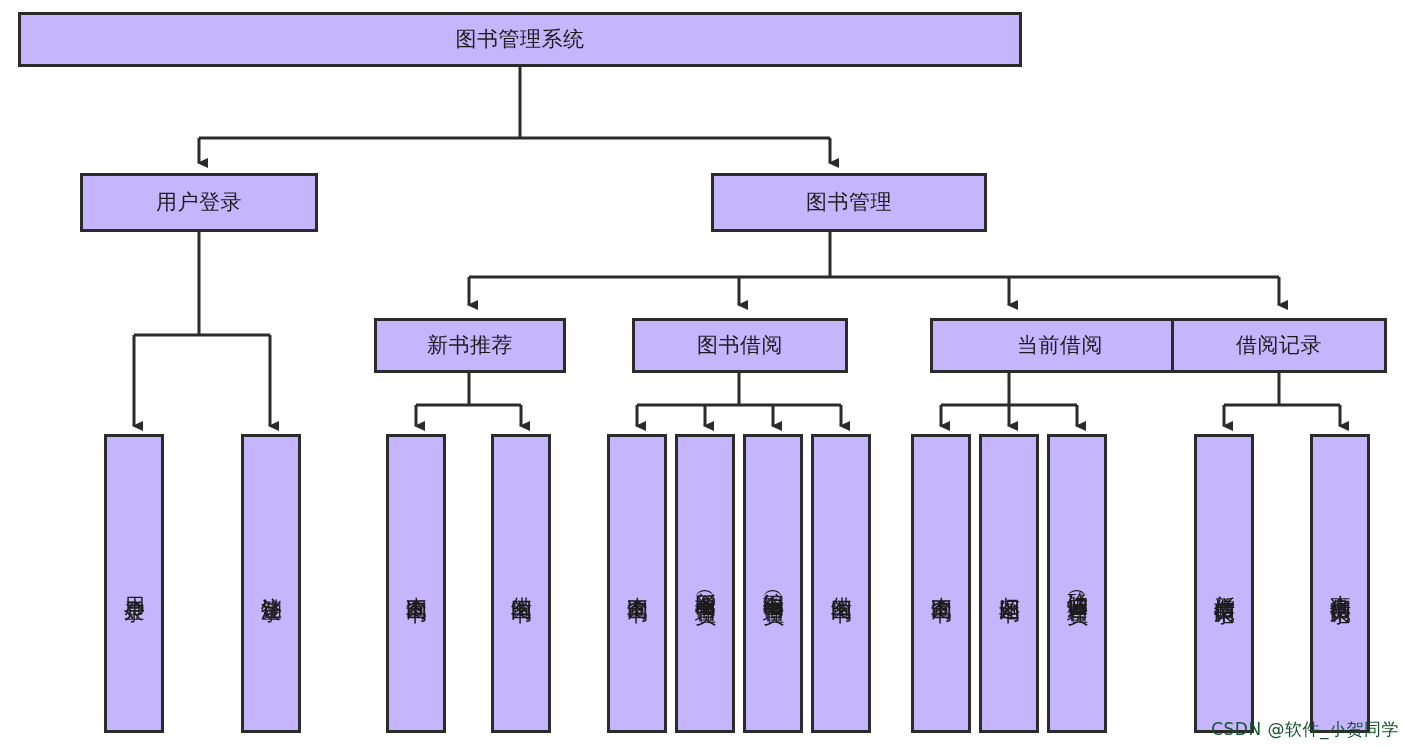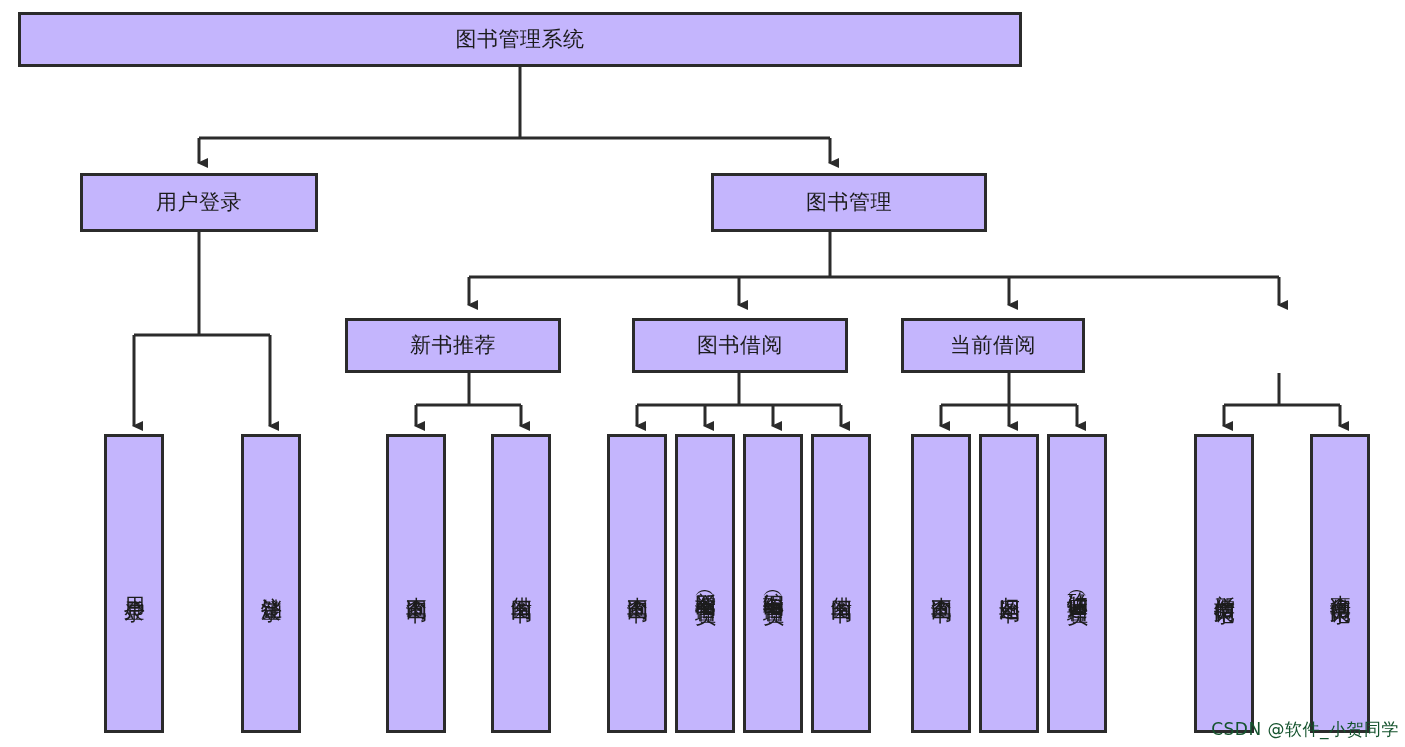--- a/index.html
+++ b/index.html
@@ -123,32 +123,35 @@
   </div>
 
   <div class="node" style="left:80px; top:173px; width:238px; height:59px;">
     <span class="lbl">用户登录</span>
   </div>
 
   <div class="node" style="left:711px; top:173px; width:276px; height:59px;">
     <span class="lbl">图书管理</span>
   </div>
 
-  <div class="node" style="left:345px; top:318px; width:216px; height:55px;">
+  <div class="node" style="left:374px; top:318px; width:192px; height:55px;">
     <span class="lbl">新书推荐</span>
   </div>
 
   <div class="node" style="left:632px; top:318px; width:216px; height:55px;">
     <span class="lbl">图书借阅</span>
   </div>
 
-  <div class="node" style="left:901px; top:318px; width:184px; height:55px;">
+  <div class="node" style="left:930px; top:318px; width:260px; height:55px;">
     <span class="lbl">当前借阅</span>
   </div>
 
+  <div class="node" style="left:1171px; top:318px; width:216px; height:55px;">
+    <span class="lbl">借阅记录</span>
+  </div>
 
   <div class="node vert" style="left:104px; top:434px; width:60px; height:299px;">
     <span class="lbl">用户登录</span>
   </div>
 
   <div class="node vert" style="left:241px; top:434px; width:60px; height:299px;">
     <span class="lbl">注销登录</span>
   </div>
 
   <div class="node vert" style="left:386px; top:434px; width:60px; height:299px;">

